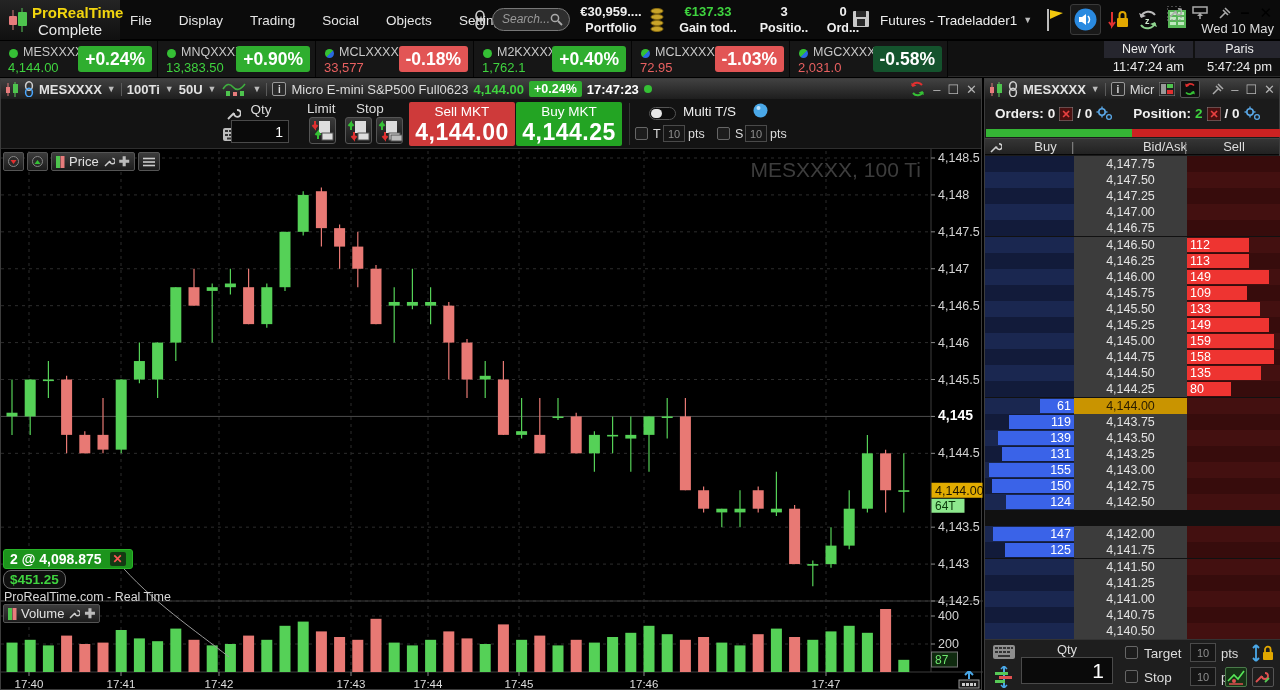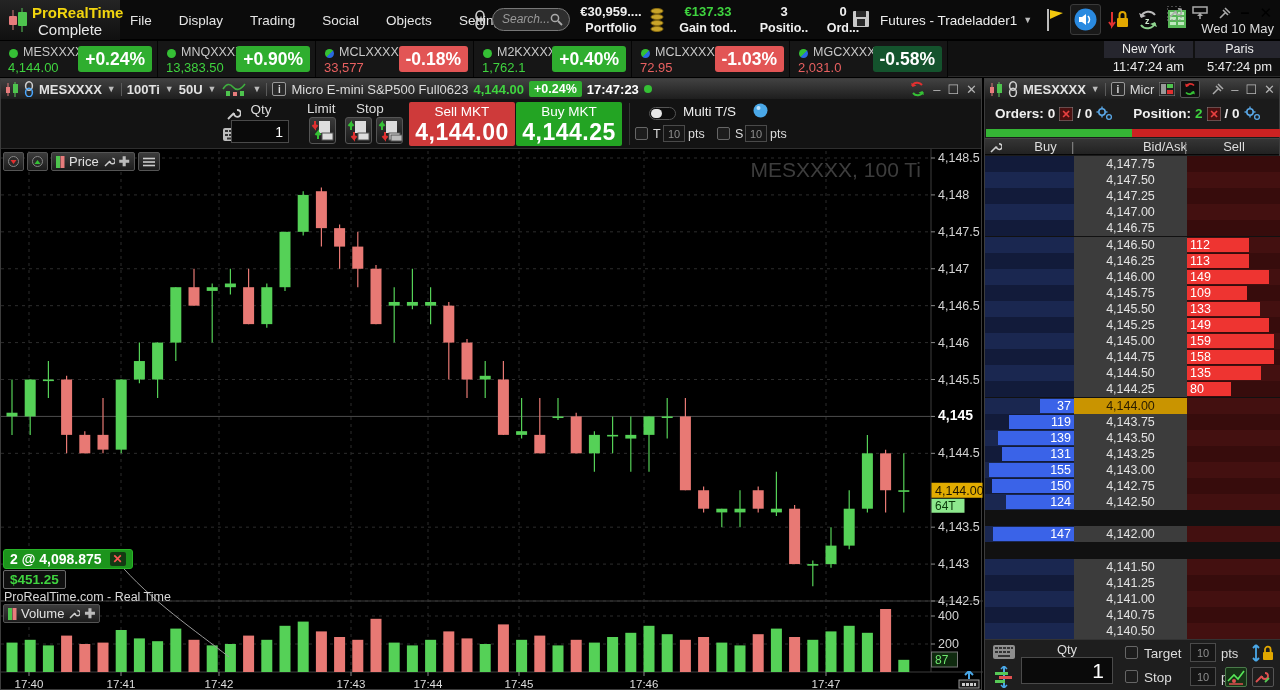--- a/index.html
+++ b/index.html
@@ -50,21 +50,21 @@
   .cbox{position:absolute;width:13px;height:13px;background:#1d1d1d;border:1px solid #666;border-radius:2px}
   .ptsin{position:absolute;width:22px;height:17px;background:#161616;border:1px solid #4a4a4a;color:#8e8e8e;font-size:11px;text-align:center}
   .toggle{position:absolute;width:27px;height:13px;border-radius:7px;background:#0e0e0e;border:1px solid #555}
   .toggle .knob{position:absolute;left:1px;top:1px;width:11px;height:9px;border-radius:5px;background:#e8e8e8}
   
   .panetool{position:absolute;display:flex;gap:3px;align-items:center}
   .ptbtn{height:19px;background:linear-gradient(#3c3c3c,#1c1c1c);border:1px solid #555;border-radius:2px;display:flex;align-items:center;gap:4px;padding:0 4px;color:#e0e0e0;font-size:13px}
   
   #posbadge{position:absolute;left:2px;top:470px;height:20px;background:#1c941c;border:1px solid #28b428;border-radius:3px;color:#fff;font-weight:bold;font-size:14px;line-height:18px;padding:0 6px;display:flex;gap:8px;align-items:center}
   #posx{color:#ff5555;background:#133a13;border-radius:2px;width:16px;height:14px;font-size:12px;line-height:14px;text-align:center;font-weight:bold}
-  #pospnl{position:absolute;left:2px;top:491px;background:#101010;border:1px solid #6a6a6a;border-radius:2px;color:#3fd43f;font-weight:bold;font-size:13.5px;padding:1px 6px}
+  #pospnl{position:absolute;left:2px;top:491px;background:#101010;border:1px solid #6a6a6a;border-radius:8px;color:#3fd43f;font-weight:bold;font-size:13.5px;padding:1px 6px}
   #rtfooter{position:absolute;left:3px;top:511px;color:#d8d8d8;font-size:12.5px}
   
   #domwin{left:984px;top:78px;width:296px;height:612px;background:#1b1b1b}
   #ordrow{position:absolute;left:0;top:21px;width:100%;height:27px;display:flex;align-items:center;gap:4px;padding:0 10px;color:#f0f0f0;font-weight:bold;font-size:13.5px}
   #progress{position:absolute;left:1px;top:50px;width:294px;height:8px;background:#cc2222}
   #progress .pg{position:absolute;left:0;top:0;height:100%;background:#35b535}
   #lheader{position:absolute;left:0;top:59px;width:100%;height:17px;background:linear-gradient(#353535,#222);border-top:1px solid #444;border-bottom:1px solid #070707;color:#ddd;font-size:13px}
   #ladder{position:absolute;left:0;top:77px;width:296px;height:483px;overflow:hidden;background:#111}
   .lrow{position:absolute;left:0;width:296px;height:16.1px}
   .lbuy{position:absolute;left:0;top:0;width:89px;height:100%;background:#121b3a}
@@ -859,21 +859,21 @@
       </div>
       <div class="lrow" style="top: 225.4px;">
         <div class="lbuy"></div>
         <div class="lmid">4,144.25</div>
         <div class="lsell">
           <div class="sbar" style="width:44px">80</div>
         </div>
       </div>
       <div class="lrow alt" style="top: 241.5px;">
         <div class="lbuy">
-          <div class="bbar" style="width:33.550000000000004px">37</div>
+          <div class="bbar" style="width:33.550000000000004px">61</div>
         </div>
         <div class="lmid cur">4,144.00</div>
         <div class="lsell"></div>
       </div>
       <div class="lrow" style="top: 257.6px;">
         <div class="lbuy">
           <div class="bbar" style="width:65.45px">119</div>
         </div>
         <div class="lmid">4,143.75</div>
         <div class="lsell"></div>
@@ -911,20 +911,27 @@
           <div class="bbar" style="width:68.2px">124</div>
         </div>
         <div class="lmid">4,142.50</div>
         <div class="lsell"></div>
       </div>
       <div class="lrow alt" style="top: 370.3px;">
         <div class="lbuy">
           <div class="bbar" style="width:80.85000000000001px">147</div>
         </div>
         <div class="lmid">4,142.00</div>
+        <div class="lsell"></div>
+      </div>
+      <div class="lrow" style="top: 386.4px;">
+        <div class="lbuy">
+          <div class="bbar" style="width:68.75px">125</div>
+        </div>
+        <div class="lmid">4,141.75</div>
         <div class="lsell"></div>
       </div>
       <div class="lrow alt" style="top: 402.5px;">
         <div class="lbuy"></div>
         <div class="lmid">4,141.50</div>
         <div class="lsell"></div>
       </div>
       <div class="lrow" style="top: 418.6px;">
         <div class="lbuy"></div>
         <div class="lmid">4,141.25</div>

